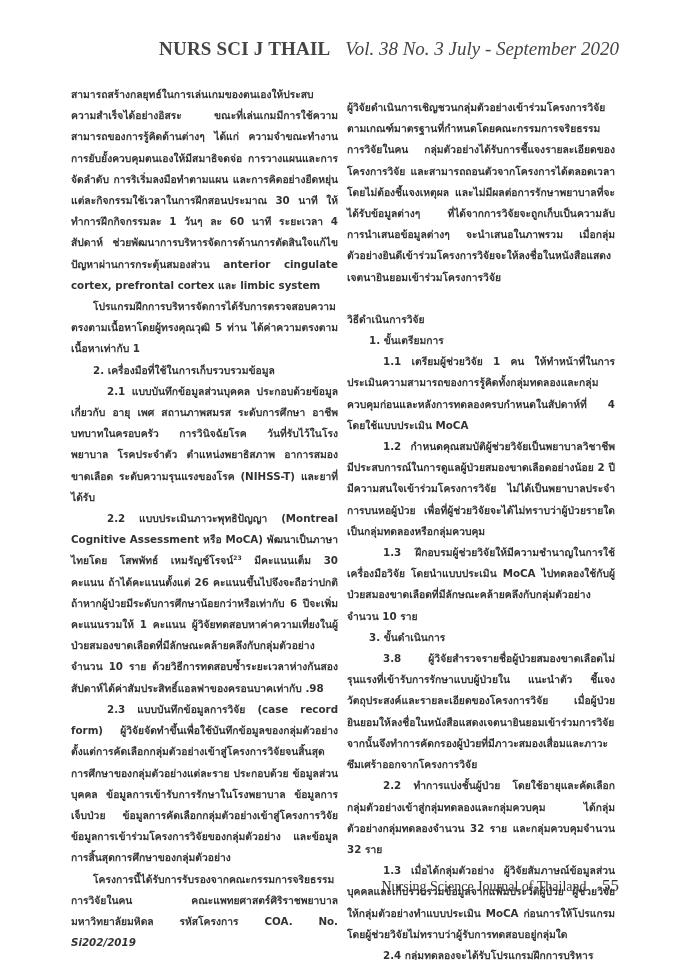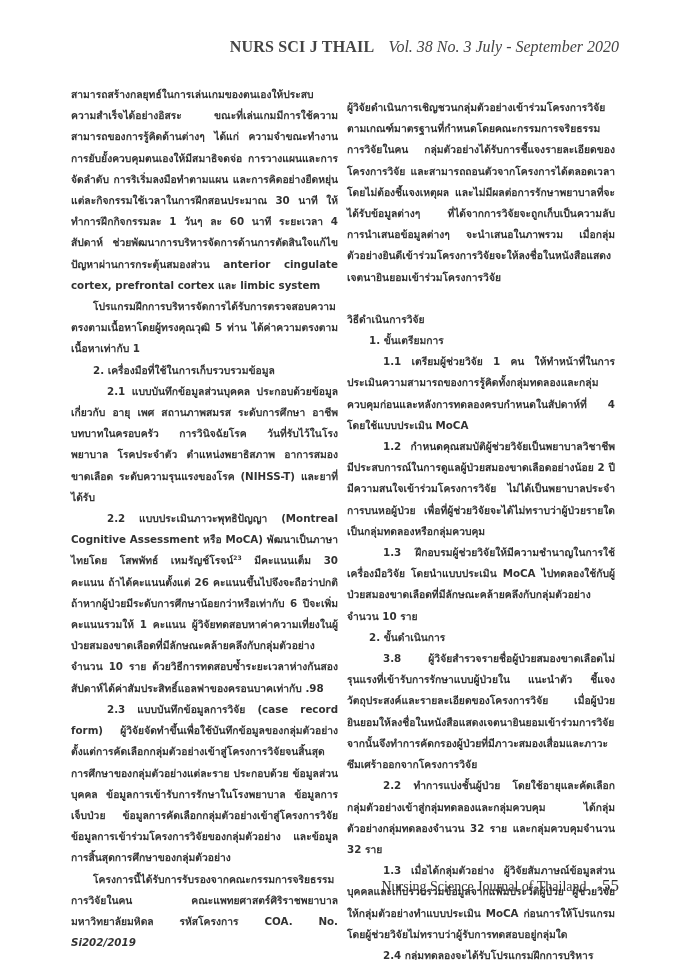--- a/index.html
+++ b/index.html
@@ -1,19 +1,19 @@
 <!DOCTYPE html>
 <html><head>
 <meta charset="utf-8">
 <style>
   html, body { margin: 0; padding: 0; background: #ffffff; }
   body { width: 679px; height: 960px; position: relative; overflow: hidden; color: #2a2a2a; }
   .running-head {
     position: absolute; top: 38px; right: 60px;
-    font-family: "Liberation Serif", serif; font-size: 16px; color: #444;
+    font-family: "Liberation Serif", serif; font-size: 19px; color: #444;
   }
   .running-head .journal { font-weight: bold; letter-spacing: 0.2px; margin-right: 10px; }
   .running-head .issue { font-style: italic; }
   .col {
     position: absolute; top: 84px; width: 267px;
     font-family: "DejaVu Sans", sans-serif; font-size: 10.3px; line-height: 21.2px;
     text-align: justify; color: #333;
   }
   .col.left { left: 71px; }
   .col.right { left: 347px; width: 268px; margin-top: 13px; }
@@ -48,21 +48,21 @@
 </div>
 
 <div class="col right">
   <p>ผู้วิจัยดำเนินการเชิญชวนกลุ่มตัวอย่างเข้าร่วมโครงการวิจัยตามเกณฑ์มาตรฐานที่กำหนดโดยคณะกรรมการจริยธรรมการวิจัยในคน กลุ่มตัวอย่างได้รับการชี้แจงรายละเอียดของโครงการวิจัย และสามารถถอนตัวจากโครงการได้ตลอดเวลาโดยไม่ต้องชี้แจงเหตุผล และไม่มีผลต่อการรักษาพยาบาลที่จะได้รับข้อมูลต่างๆ ที่ได้จากการวิจัยจะถูกเก็บเป็นความลับ การนำเสนอข้อมูลต่างๆ จะนำเสนอในภาพรวม เมื่อกลุ่มตัวอย่างยินดีเข้าร่วมโครงการวิจัยจะให้ลงชื่อในหนังสือแสดงเจตนายินยอมเข้าร่วมโครงการวิจัย</p>
   <div class="gap"></div>
   <p class="heading">วิธีดำเนินการวิจัย</p>
   <p class="ind1">1. ขั้นเตรียมการ</p>
   <p class="ind2">1.1 เตรียมผู้ช่วยวิจัย 1 คน ให้ทำหน้าที่ในการประเมินความสามารถของการรู้คิดทั้งกลุ่มทดลองและกลุ่มควบคุมก่อนและหลังการทดลองครบกำหนดในสัปดาห์ที่ 4 โดยใช้แบบประเมิน MoCA</p>
   <p class="ind2">1.2 กำหนดคุณสมบัติผู้ช่วยวิจัยเป็นพยาบาลวิชาชีพ มีประสบการณ์ในการดูแลผู้ป่วยสมองขาดเลือดอย่างน้อย 2 ปี มีความสนใจเข้าร่วมโครงการวิจัย ไม่ได้เป็นพยาบาลประจำการบนหอผู้ป่วย เพื่อที่ผู้ช่วยวิจัยจะได้ไม่ทราบว่าผู้ป่วยรายใดเป็นกลุ่มทดลองหรือกลุ่มควบคุม</p>
   <p class="ind2">1.3 ฝึกอบรมผู้ช่วยวิจัยให้มีความชำนาญในการใช้เครื่องมือวิจัย โดยนำแบบประเมิน MoCA ไปทดลองใช้กับผู้ป่วยสมองขาดเลือดที่มีลักษณะคล้ายคลึงกับกลุ่มตัวอย่างจำนวน 10 ราย</p>
-  <p class="ind1">2. ขั้นดำเนินการ</p>
+  <p class="ind1">3. ขั้นดำเนินการ</p>
   <p class="ind2">3.8 ผู้วิจัยสำรวจรายชื่อผู้ป่วยสมองขาดเลือดไม่รุนแรงที่เข้ารับการรักษาแบบผู้ป่วยใน แนะนำตัว ชี้แจงวัตถุประสงค์และรายละเอียดของโครงการวิจัย เมื่อผู้ป่วยยินยอมให้ลงชื่อในหนังสือแสดงเจตนายินยอมเข้าร่วมการวิจัย จากนั้นจึงทำการคัดกรองผู้ป่วยที่มีภาวะสมองเสื่อมและภาวะซึมเศร้าออกจากโครงการวิจัย</p>
   <p class="ind2">2.2 ทำการแบ่งชั้นผู้ป่วย โดยใช้อายุและคัดเลือกกลุ่มตัวอย่างเข้าสู่กลุ่มทดลองและกลุ่มควบคุม ได้กลุ่มตัวอย่างกลุ่มทดลองจำนวน 32 ราย และกลุ่มควบคุมจำนวน 32 ราย</p>
   <p class="ind2">1.3 เมื่อได้กลุ่มตัวอย่าง ผู้วิจัยสัมภาษณ์ข้อมูลส่วนบุคคลและเก็บรวบรวมข้อมูลจากแฟ้มประวัติผู้ป่วย ผู้ช่วยวิจัยให้กลุ่มตัวอย่างทำแบบประเมิน MoCA ก่อนการให้โปรแกรม โดยผู้ช่วยวิจัยไม่ทราบว่าผู้รับการทดสอบอยู่กลุ่มใด</p>
   <p class="ind2">2.4 กลุ่มทดลองจะได้รับโปรแกรมฝึกการบริหาร</p>
 </div>
 
 <div class="footer">
   <span>Nursing Science Journal of Thailand</span>
   <span class="page">55</span>
 </div>

